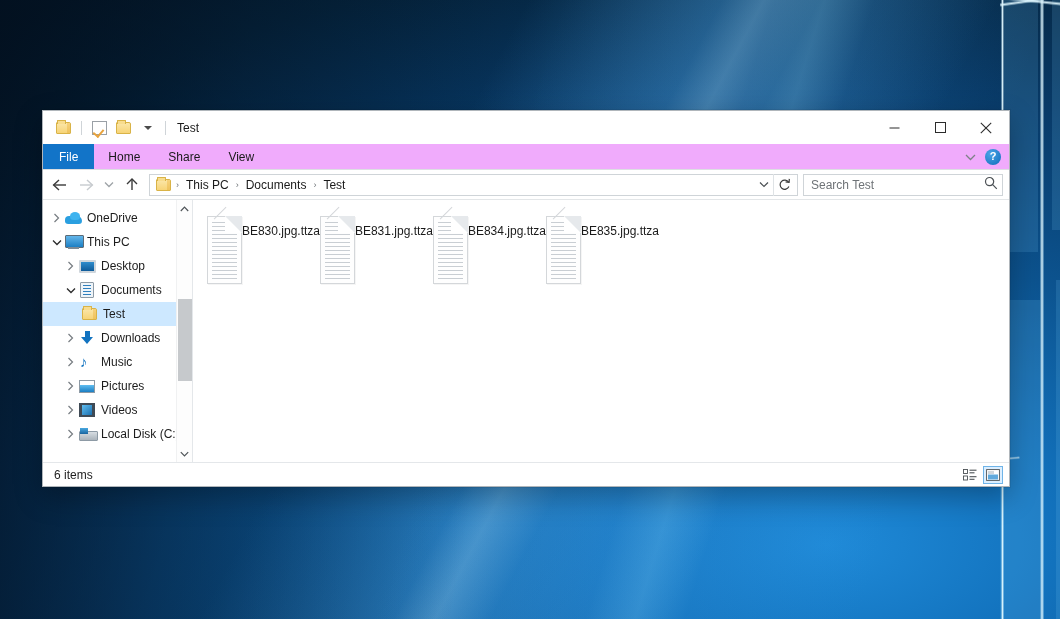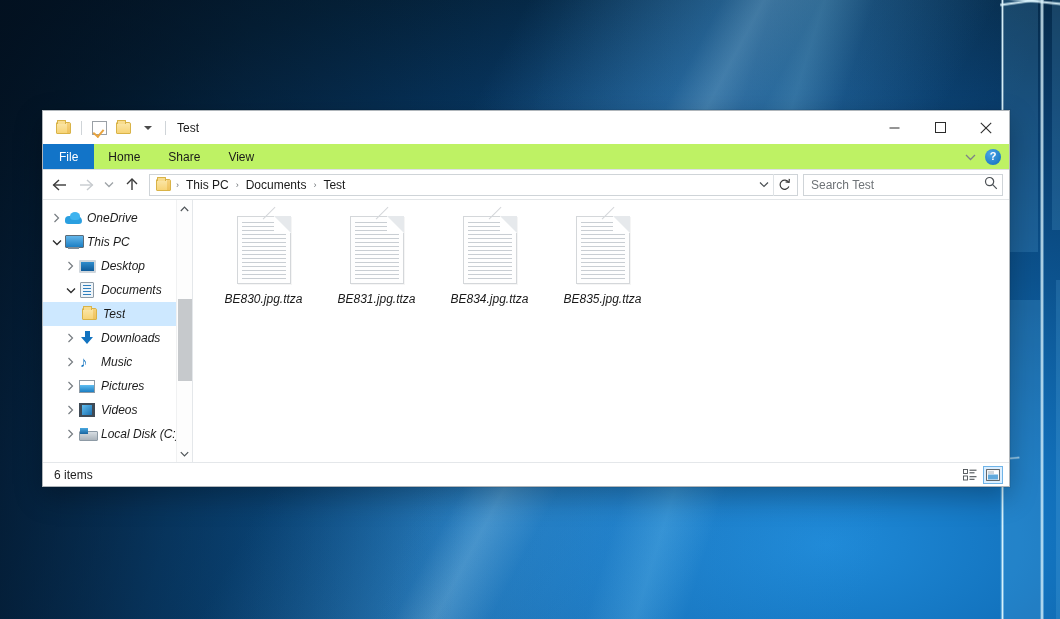--- a/index.html
+++ b/index.html
@@ -158,21 +158,21 @@
     display: flex; align-items: center; justify-content: center;
     color: #2b2b2b;
   }
   .win-btn svg { display: block; }
 
   
   .tabbar {
     height: 26px;
     display: flex;
     align-items: stretch;
-    background: #bef264;
+    background: #f0abfc;
     border-bottom: 1px solid #dcdfe2;
     flex: 0 0 auto;
   }
   .tab {
     padding: 0 14px;
     display: flex; align-items: center;
     font-size: 12px; color: #1a1a1a;
   }
   .tab.file {
     background: #1274c8;
@@ -250,21 +250,21 @@
   }
   .searchbox input {
     flex: 1; border: none; outline: none;
     font-family: "Liberation Sans", sans-serif;
     font-size: 12px; color: #5a5f63;
     background: transparent;
   }
   .searchbox input::placeholder { color: #6e7377; }
 
   
-  .wbody { flex: 1; display: flex; min-height: 0; font-style: italic; }
+  .wbody { flex: 1; display: flex; min-height: 0; }
 
   .navpane {
     width: 150px;
     background: #ffffff;
     border-right: 1px solid #e4e7ea;
     display: flex;
     flex-direction: column;
     position: relative;
   }
   .tree {
@@ -447,22 +447,22 @@
     overflow: hidden;
   }
   .grid {
     display: flex;
     flex-wrap: wrap;
   }
   .item {
     width: 113px;
     height: 124px;
     display: flex;
-    flex-direction: column;
-    align-items: center;
+    flex-direction: row;
+    align-items: flex-start;
     padding-top: 4px;
   }
   .item-label {
     font-size: 12px;
     color: #1a1a1a;
     margin-top: 8px;
     text-align: center;
     white-space: nowrap;
   }
 

